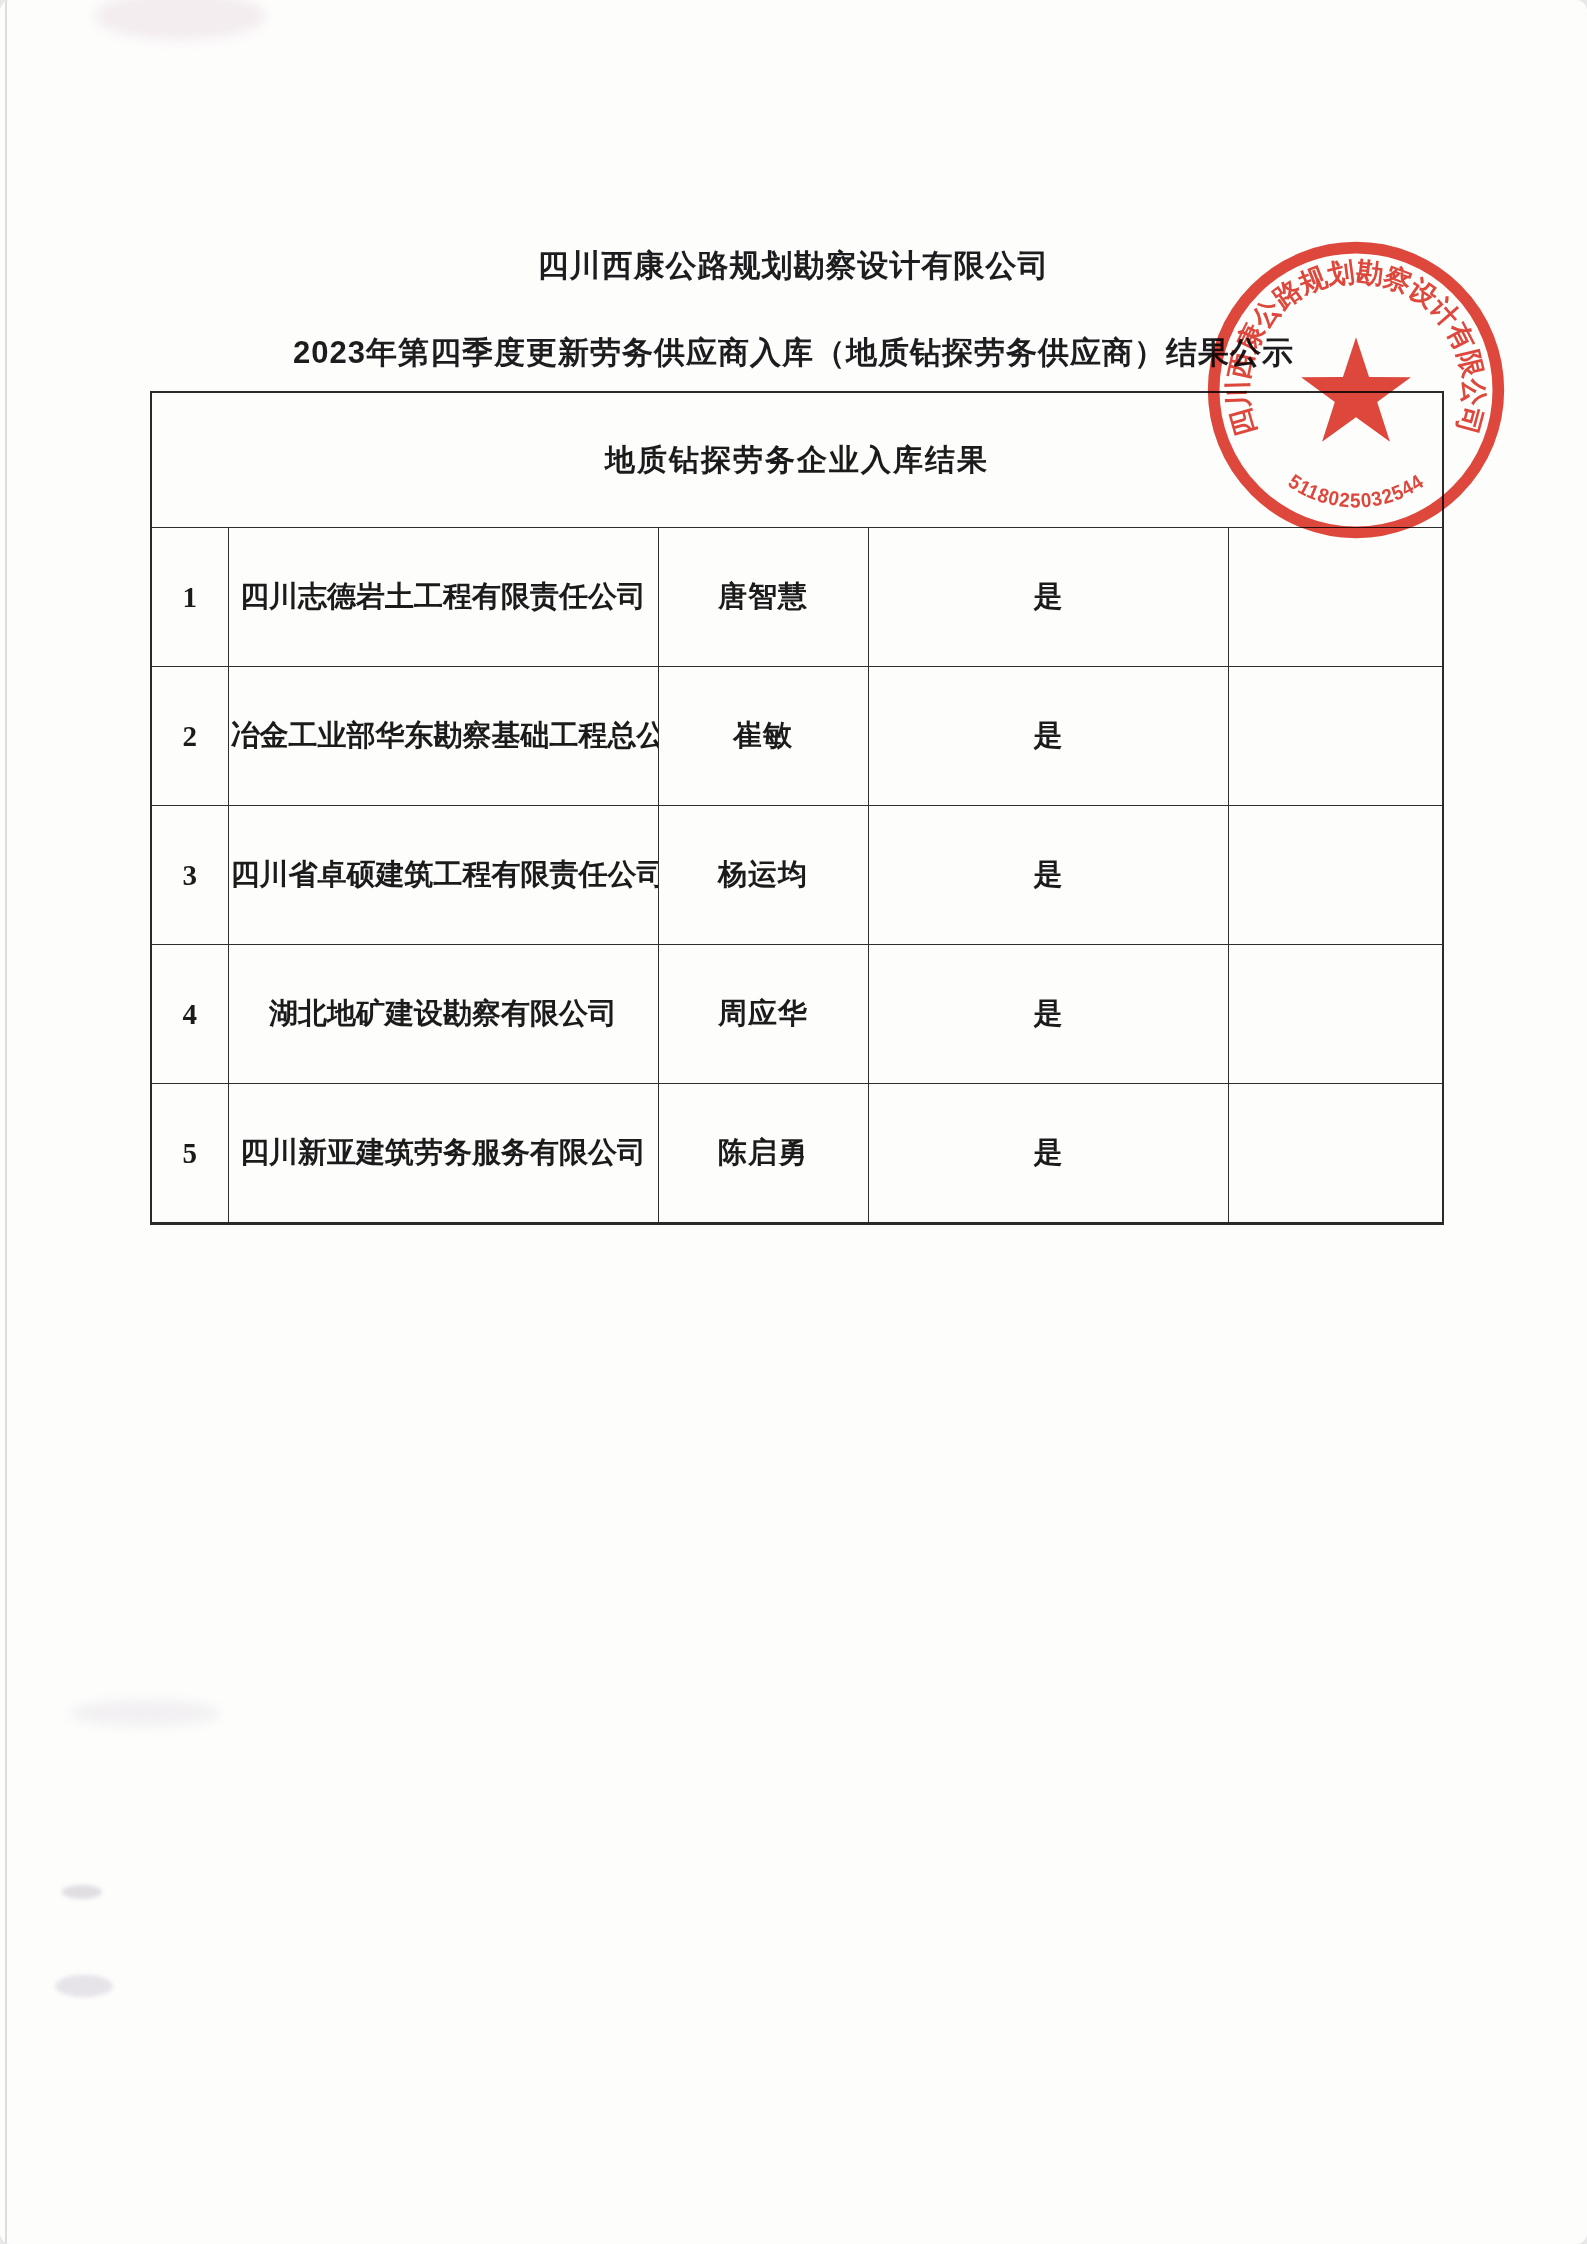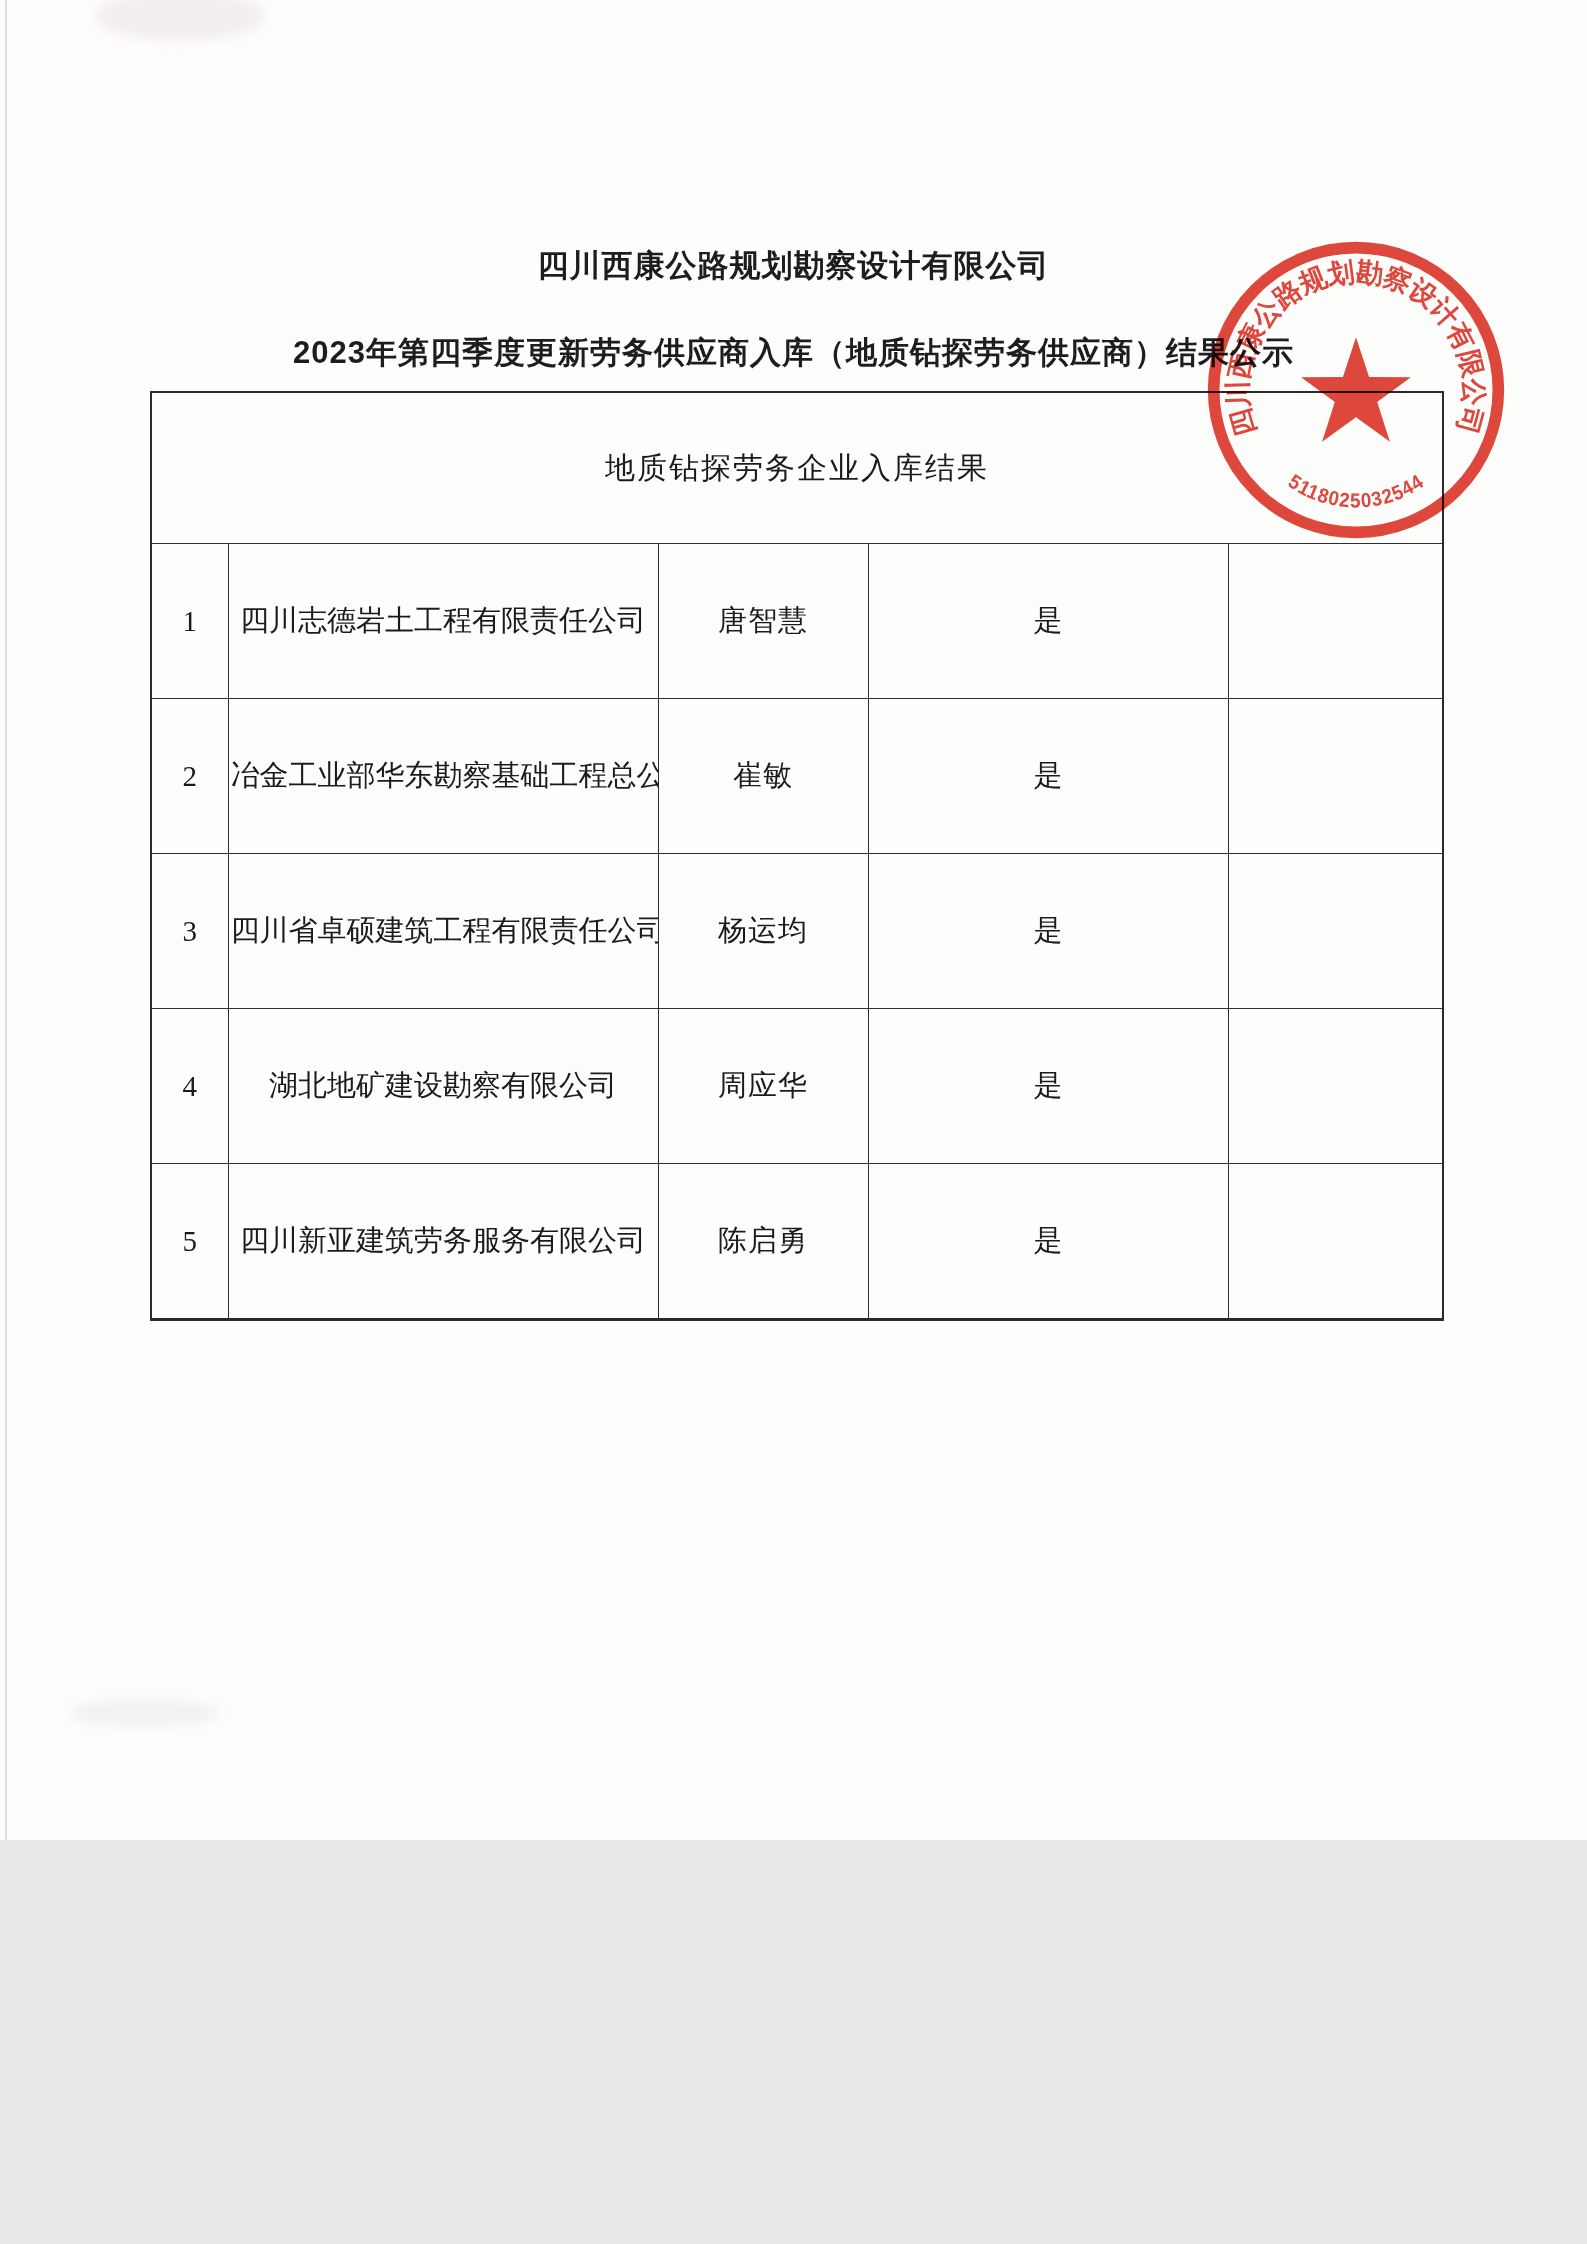--- a/index.html
+++ b/index.html
@@ -1,23 +1,24 @@
 <!DOCTYPE html>
 <html><head>
 <meta charset="utf-8">
 <style>
   html,body{margin:0;padding:0;background:#e8e8e8;}
   .page{
     position:relative;
-    width:1587px;height:1840px;
+    width:1587px;height:2244px;
     margin:0 auto;
     background:#fdfdfc;
     overflow:hidden;
     font-family:"Liberation Serif","DejaVu Serif",serif;
     color:#1b1b1b;
+    border-radius:11px;
   }
   
   .scan-edge{
     position:absolute;left:5px;top:0;width:2px;height:100%;
     background:#c4c4c6;opacity:.55;
   }
   .smudge{
     position:absolute;border-radius:50%;
     filter:blur(6px);
   }
@@ -39,22 +40,22 @@
 
   
   .result-table-wrap{position:absolute;left:150px;top:391px;width:1292px;}
   table.result-table{
     width:100%;border-collapse:collapse;table-layout:fixed;
     border:2.5px solid #2a2a2a;
   }
   table.result-table td,table.result-table th{
     border:1.5px solid #2e2e2e;
     text-align:center;vertical-align:middle;
-    font-weight:normal;
-    padding:8px 2px;
+    font-weight:bold;
+    padding:0 2px;
     overflow:hidden;
   }
   table.result-table{border-bottom-width:3.5px;}
   tr.caption-row td{height:134px;font-size:30px;letter-spacing:2px;}
   tr.header-row th{height:137px;font-size:29px;letter-spacing:2px;}
   tr.data-row td{height:138px;font-size:29px;}
   td.cell-name{font-size:27px;white-space:nowrap;letter-spacing:0px;}
   td.cell-no{font-size:31px;}
   td.cell-contact{letter-spacing:1px;}
 

